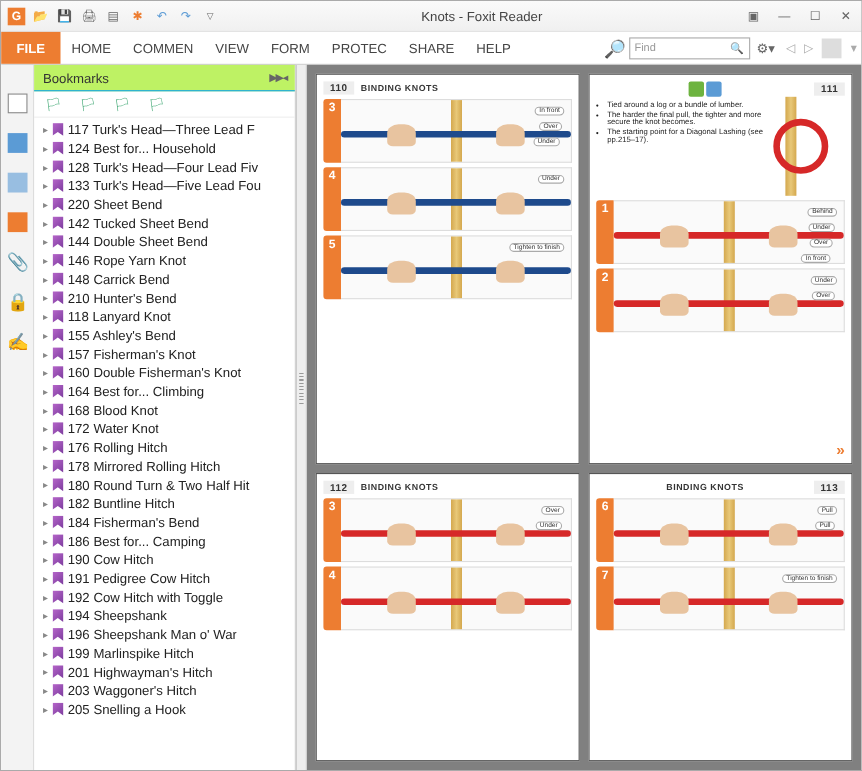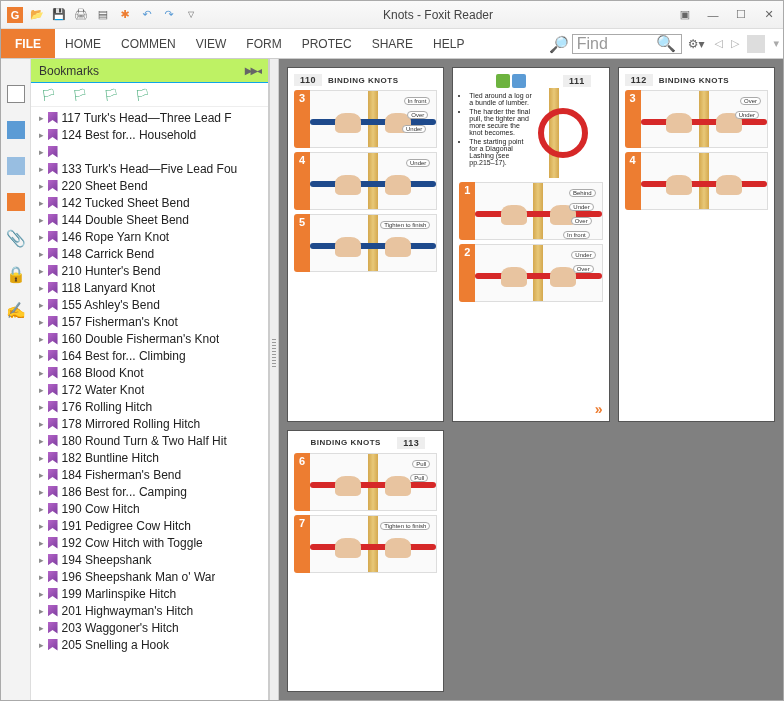--- a/index.html
+++ b/index.html
@@ -7,44 +7,44 @@
 .titlebar { height:28px; background:linear-gradient(#fafafa,#f0f0f0); display:flex; align-items:center; padding:0 6px; border-bottom:1px solid #ddd; }
 .tb-left { display:flex; gap:6px; }
 .tb-center { flex:1; text-align:center; font-size:12px; color:#444; }
 .tb-right { display:flex; gap:12px; }
 .tb-ico { width:16px; height:16px; display:inline-flex; align-items:center; justify-content:center; font-size:11px; color:#666; }
 .menubar { height:30px; display:flex; align-items:center; border-bottom:1px solid #ccc; background:#fff; }
 .menu-file { background:#ed7d31; color:#fff; font-weight:bold; font-size:12px; padding:6px 14px; height:100%; display:flex; align-items:center; }
 .menu-item { font-size:12px; color:#444; padding:0 10px; cursor:default; }
 .menu-spacer { flex:1; }
 .search-ico { width:18px; height:18px; margin:0 4px; }
-.find-box { border:1px solid #aaa; height:20px; width:110px; display:flex; align-items:center; padding:0 4px; font-size:16px; color:#999; background:#fff; }
+.find-box { border:1px solid #aaa; height:20px; width:110px; display:flex; align-items:center; padding:0 4px; font-size:10px; color:#999; background:#fff; }
 .find-box .mag { margin-left:auto; color:#0066cc; }
 .gear { margin:0 6px; color:#666; font-size:12px; }
 .nav-arrow { color:#aaa; font-size:11px; padding:0 4px; }
 .user { width:18px; height:18px; background:#ddd; margin:0 4px; }
 .content { display:flex; height:calc(100% - 58px); }
 .leftbar { width:30px; background:#f3f3f3; border-right:1px solid #ddd; display:flex; flex-direction:column; align-items:center; padding-top:26px; gap:18px; }
 .leftbar .ico { width:18px; height:18px; }
 .bm-panel { width:238px; border-right:1px solid #ccc; display:flex; flex-direction:column; }
 .bm-header { height:24px; background:#bef264; border-bottom:1px solid #0ea5e9; display:flex; align-items:center; padding:0 8px; font-size:12px; color:#333; }
 .bm-header .collapse { margin-left:auto; font-size:10px; color:#666; letter-spacing:-2px; }
 .bm-tools { height:24px; display:flex; align-items:center; gap:16px; padding:0 10px; border-bottom:1px solid #eee; }
 .bm-tools span { font-size:12px; color:#4a7; }
 .bm-list { flex:1; overflow:hidden; font-size:12px; color:#222; padding:2px 0; }
 .bm-row { display:flex; align-items:center; height:17px; padding-left:8px; white-space:nowrap; gap:4px; }
 .bm-row .rib { width:10px; height:12px; background:linear-gradient(135deg,#b565c9,#7a3a9c); clip-path:polygon(0 0,100% 0,100% 100%,50% 70%,0 100%); flex-shrink:0; }
 .bm-row .txt { overflow:hidden; text-overflow:clip; }
 .splitter { width:10px; background:#eee; border-left:1px solid #ccc; border-right:1px solid #ccc; position:relative; }
 .splitter::after { content:""; position:absolute; left:2px; top:280px; width:4px; height:30px; background:repeating-linear-gradient(#999,#999 1px,transparent 1px,transparent 3px); }
-.doc { flex:1; background:#808080; padding:8px; overflow:hidden; display:grid; grid-template-columns:1fr 1fr 1fr; gap:8px; }
+.doc { flex:1; background:#808080; padding:8px; overflow:hidden; display:grid; grid-template-columns:1fr 1fr; gap:8px; }
 .page { background:#fff; border:1px solid #555; padding:6px; position:relative; overflow:hidden; }
 .pg-head { display:flex; align-items:center; font-size:8px; font-weight:bold; color:#333; letter-spacing:0.5px; }
 .pg-num { background:#eee; padding:1px 6px; margin-right:6px; font-size:9px; }
-.pg-num.r { margin-left:auto; margin-right:12px; }
+.pg-num.r { margin-left:auto; margin-right:0; }
 .pg-head .ficons { margin-left:auto; display:flex; gap:2px; }
 .fic { width:14px; height:14px; background:#6db33f; border-radius:2px; }
 .fic.b { background:#5b9bd5; }
 .step { display:flex; margin-top:4px; height:58px; }
 .step-n { width:16px; background:#ed7d31; color:#fff; font-size:11px; font-weight:bold; display:flex; align-items:flex-start; justify-content:center; padding-top:2px; border-radius:3px 0 0 3px; }
 .step-img { flex:1; border:1px solid #ddd; border-left:none; position:relative; background:#fafafa; }
 .pole { position:absolute; left:50%; top:0; bottom:0; width:10px; background:linear-gradient(90deg,#d4a84e,#e8c878,#d4a84e); transform:translateX(-50%); }
 .rope-b { position:absolute; left:0; right:0; top:50%; height:6px; background:#1e4a8c; border-radius:3px; }
 .rope-r { position:absolute; left:0; right:0; top:50%; height:6px; background:#d62828; border-radius:3px; }
 .lbl { position:absolute; font-size:6px; background:#fff; border:1px solid #aaa; padding:0 3px; border-radius:6px; color:#333; }
@@ -132,20 +132,21 @@
           <span class="txt">117 Turk's Head—Three Lead F</span>
         </div>
         <div class="bm-row">
           <span style="color:#888;font-size:9px;">▸</span>
           <span class="rib"></span>
           <span class="txt">124 Best for... Household</span>
         </div>
         <div class="bm-row">
           <span style="color:#888;font-size:9px;">▸</span>
           <span class="rib"></span>
+          <span class="txt">128 Turk's Head—Four Lead Fiv</span>
         </div>
         <div class="bm-row">
           <span style="color:#888;font-size:9px;">▸</span>
           <span class="rib"></span>
           <span class="txt">133 Turk's Head—Five Lead Fou</span>
         </div>
         <div class="bm-row">
           <span style="color:#888;font-size:9px;">▸</span>
           <span class="rib"></span>
           <span class="txt">220 Sheet Bend</span>

